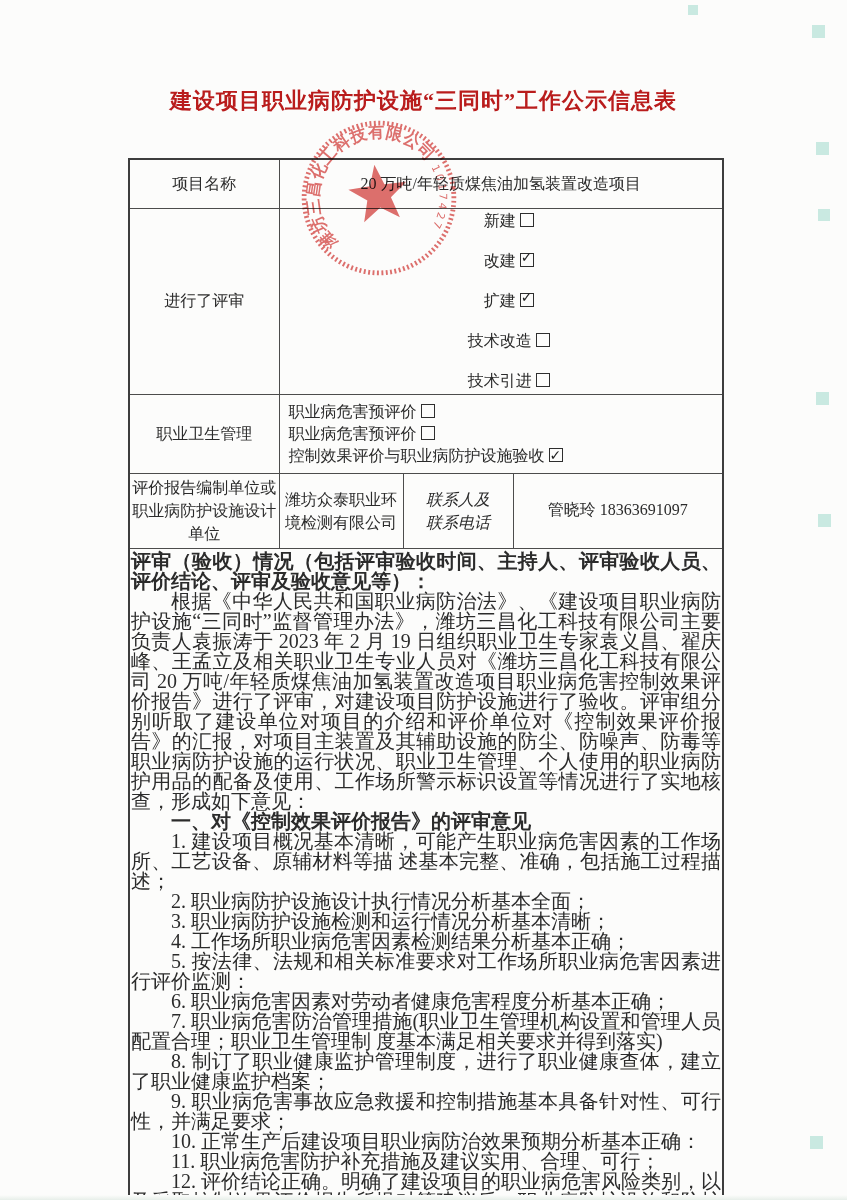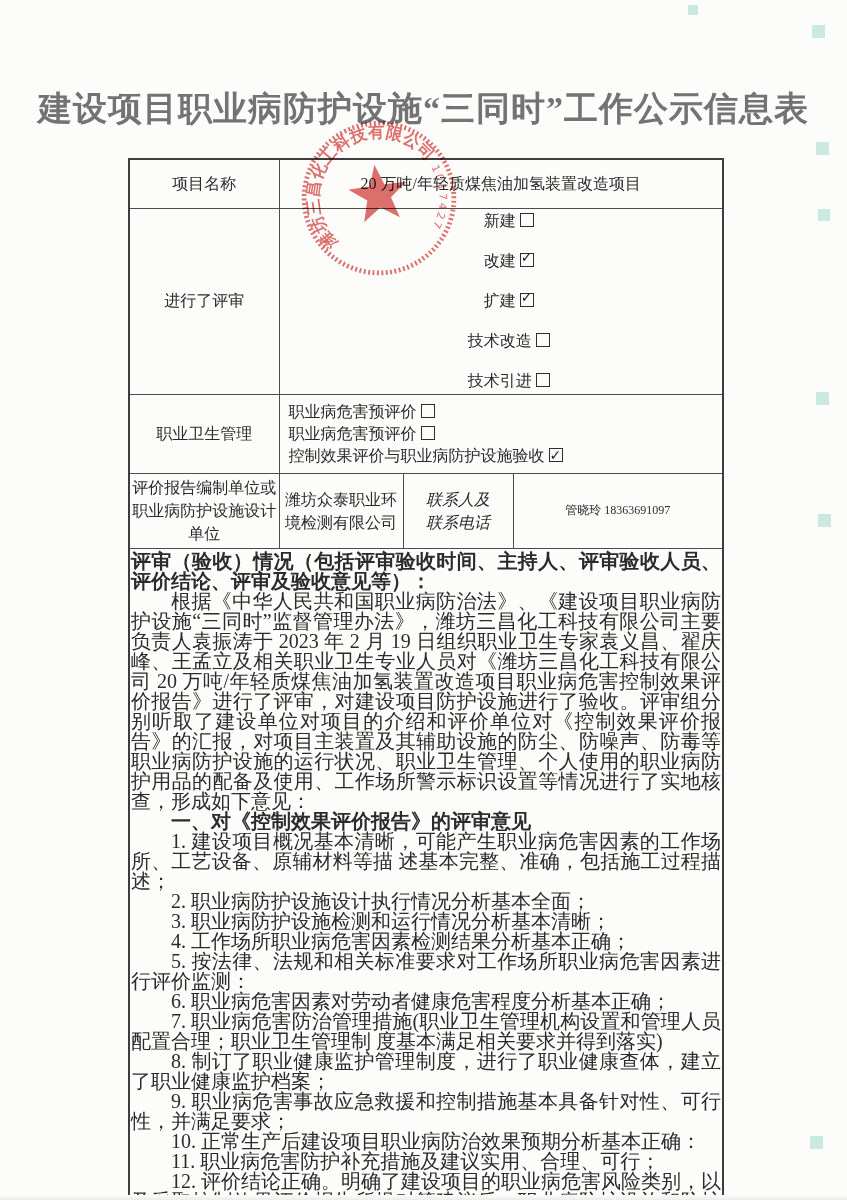--- a/index.html
+++ b/index.html
@@ -6,22 +6,22 @@
   .page{
     position:relative;
     width:847px;height:1200px;
     background:#fcfcfb;
     overflow:hidden;
     font-family:"Liberation Serif","DejaVu Serif",serif;
     color:#272727;
   }
   .doc-title{
     position:absolute;top:86px;left:0;width:100%;
-    text-align:center;font-size:34px;font-weight:bold;letter-spacing:1px;
-    color:#737373;
+    text-align:center;font-size:22px;font-weight:bold;letter-spacing:1px;
+    color:#b91c1c;
   }
   table.form{
     position:absolute;left:128px;top:158px;width:594px;
     border-collapse:collapse;table-layout:fixed;
     border:2px solid #3d3d3d;
   }
   table.form td{
     border:1px solid #4c4c4c;
     font-size:16px;vertical-align:middle;
     padding:2px 1px;
@@ -105,21 +105,21 @@
               <div class="cb-line"><span class=""><span>职业病危害预评价</span><span class="cb"></span></span></div>
               <div class="cb-line"><span class=""><span>控制效果评价与职业病防护设施验收</span><span class="cb checked"></span></span></div>
             </div>
       </td>
     </tr>
     <tr>
       <td class="lab small-lab" height="68">评价报告编制单位或职业病防护设施设计单位</td>
       <td class="val-c small-lab">潍坊众泰职业环境检测有限公司</td>
       <td class="lab small-lab prewrap">联系人及
 联系电话</td>
-      <td class="val-c" style="font-size:12px">管晓玲 18363691097</td>
+      <td class="val-c" style="font-size:16px">管晓玲 18363691097</td>
     </tr>
     <tr>
       <td class="review-cell" colspan="4" height="605">
         <div class="rv">
           <p class="rv-head">评审（验收）情况（包括评审验收时间、主持人、评审验收人员、评价结论、评审及验收意见等）：</p>
           <p class="rv-ind">根据《中华人民共和国职业病防治法》、《建设项目职业病防护设施“三同时”监督管理办法》，潍坊三昌化工科技有限公司主要负责人袁振涛于 2023 年 2 月 19 日组织职业卫生专家袁义昌、翟庆峰、王孟立及相关职业卫生专业人员对《潍坊三昌化工科技有限公司 20 万吨/年轻质煤焦油加氢装置改造项目职业病危害控制效果评价报告》进行了评审，对建设项目防护设施进行了验收。评审组分别听取了建设单位对项目的介绍和评价单位对《控制效果评价报告》的汇报，对项目主装置及其辅助设施的防尘、防噪声、防毒等职业病防护设施的运行状况、职业卫生管理、个人使用的职业病防护用品的配备及使用、工作场所警示标识设置等情况进行了实地核查，形成如下意见：</p>
           <p class="rv-sec">一、对《控制效果评价报告》的评审意见</p>
           <span id="rv-items"><p class="rv-ind">1. 建设项目概况基本清晰，可能产生职业病危害因素的工作场所、工艺设备、原辅材料等描 述基本完整、准确，包括施工过程描述；</p><p class="rv-ind">2. 职业病防护设施设计执行情况分析基本全面；</p><p class="rv-ind">3. 职业病防护设施检测和运行情况分析基本清晰；</p><p class="rv-ind">4. 工作场所职业病危害因素检测结果分析基本正确；</p><p class="rv-ind">5. 按法律、法规和相关标准要求对工作场所职业病危害因素进行评价监测：</p><p class="rv-ind">6. 职业病危害因素对劳动者健康危害程度分析基本正确；</p><p class="rv-ind">7. 职业病危害防治管理措施(职业卫生管理机构设置和管理人员配置合理；职业卫生管理制 度基本满足相关要求并得到落实)</p><p class="rv-ind">8. 制订了职业健康监护管理制度，进行了职业健康查体，建立了职业健康监护档案；</p><p class="rv-ind">9. 职业病危害事故应急救援和控制措施基本具备针对性、可行性，并满足要求；</p><p class="rv-ind">10. 正常生产后建设项目职业病防治效果预期分析基本正确：</p><p class="rv-ind">11. 职业病危害防护补充措施及建议实用、合理、可行；</p><p class="rv-ind">12. 评价结论正确。明确了建设项目的职业病危害风险类别，以及采取控制效果评价报告所提对策建议后，职业病防护设施和防护措施能符合职业病防治有关法律、法规、规章和标准的要求。</p></span>
         </div>
       </td>

